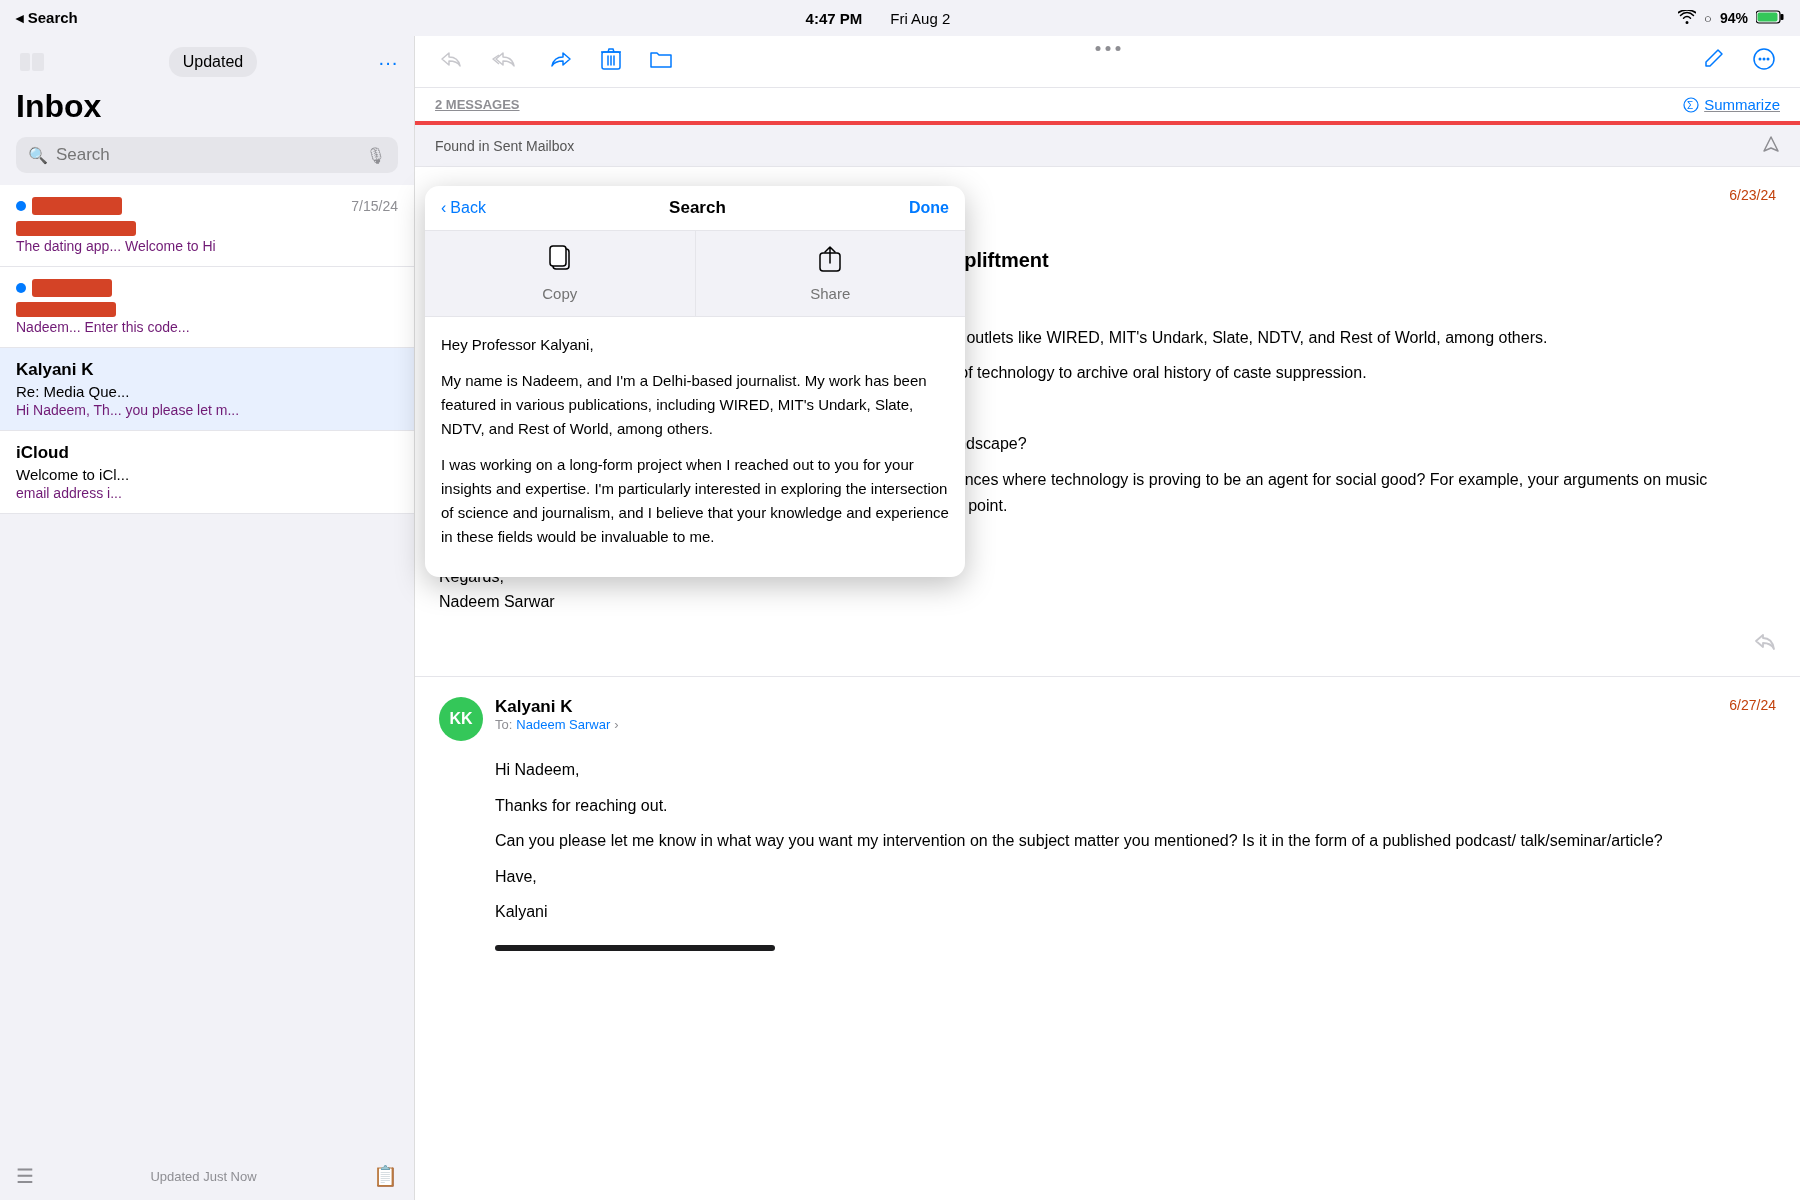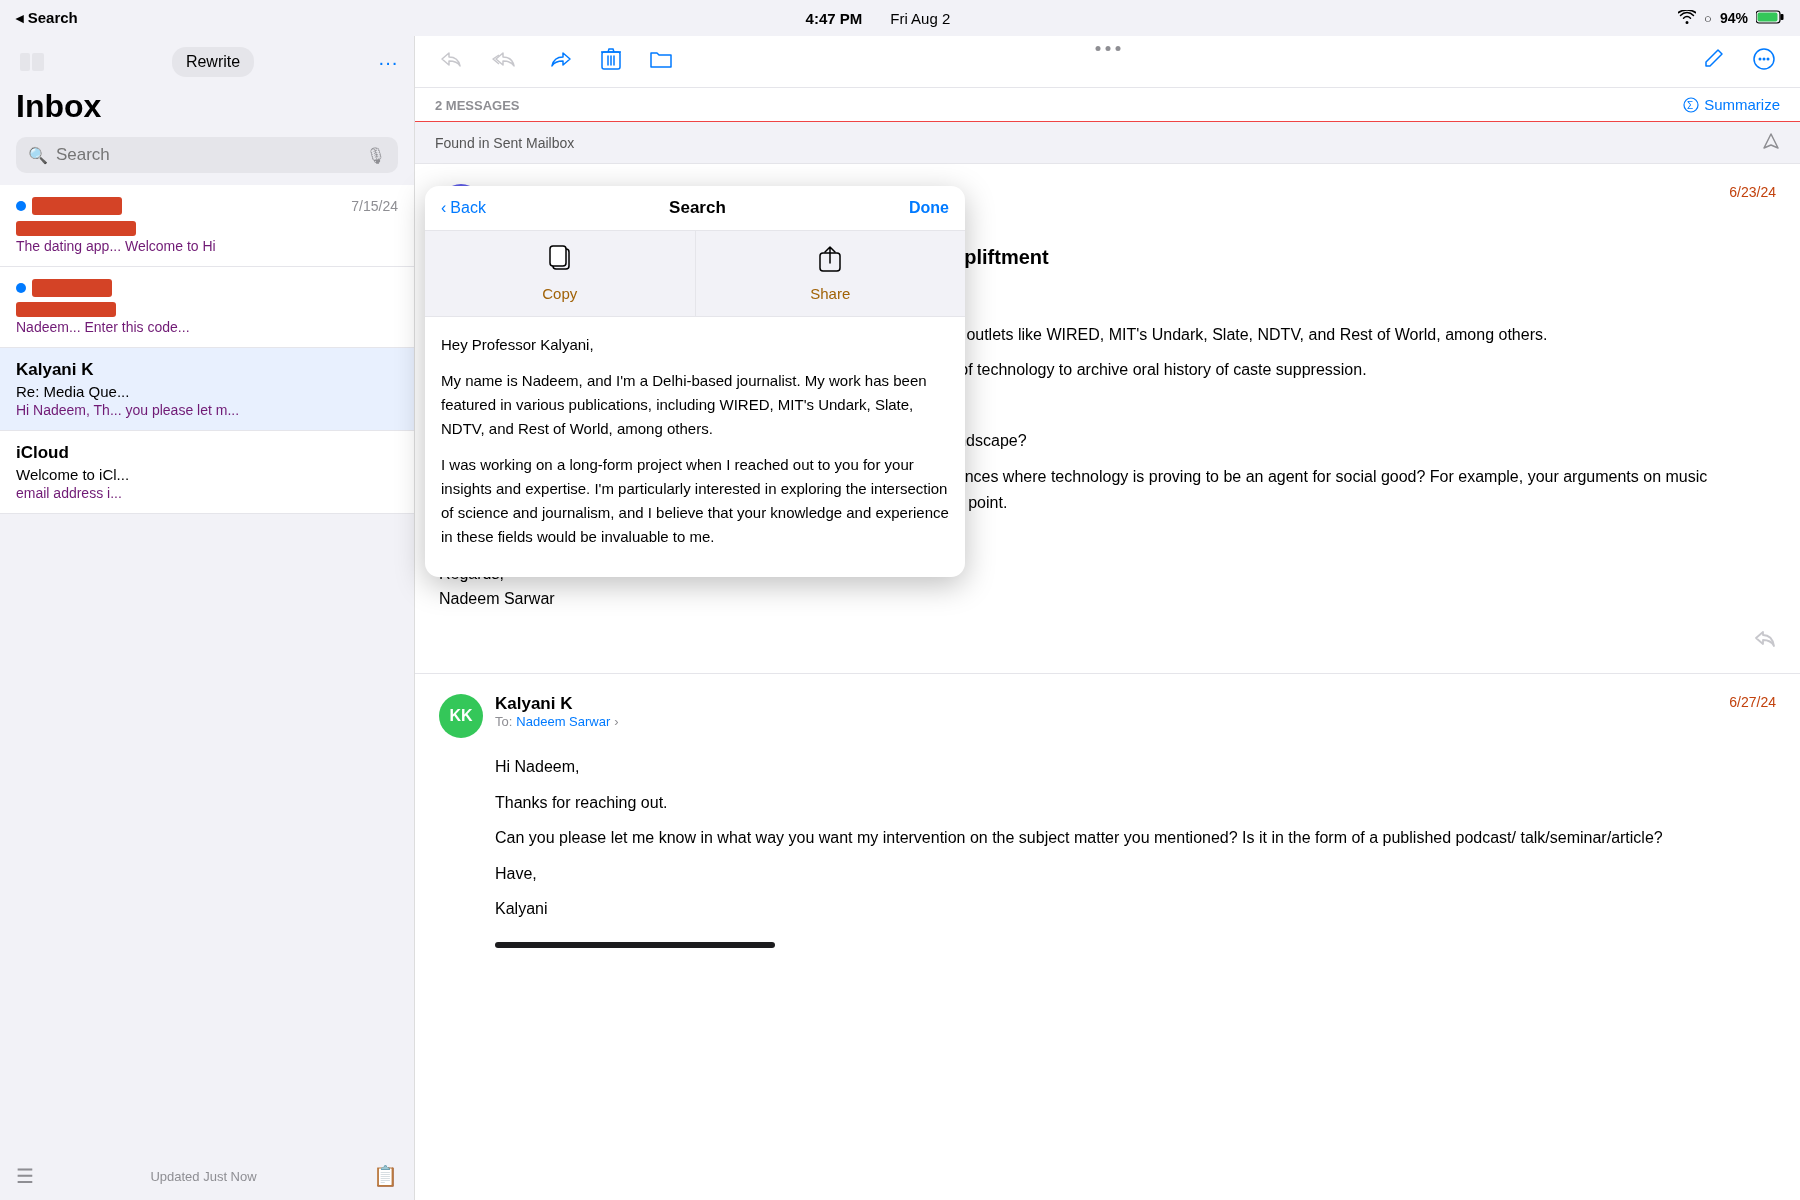--- a/index.html
+++ b/index.html
@@ -206,24 +206,25 @@
     .toolbar-icon-btn.disabled {
       color: #c7c7cc;
     }
 
     .messages-count-bar {
       padding: 8px 20px;
       font-size: 13px;
       color: #8e8e93;
       text-transform: uppercase;
       font-weight: 600;
-      border-bottom: 1px solid #ef4444;
-      display: flex;
-      align-items: flex-end;
+      border-bottom: 4px solid #ef4444;
+      display: flex;
+      align-items: center;
       justify-content: space-between;
+      text-decoration: underline;
     }
 
     .found-in-bar {
       background: #f2f2f7;
       padding: 10px 20px;
       font-size: 14px;
       color: #555;
       display: flex;
       align-items: center;
       justify-content: space-between;
@@ -374,21 +375,21 @@
       display: flex;
       flex-direction: column;
       align-items: center;
       justify-content: center;
       padding: 14px;
       gap: 6px;
       background: #f2f2f7;
       border: none;
       cursor: pointer;
       font-size: 15px;
-      color: #a16207;
+      color: #737373;
       border-right: 1px solid #e5e5ea;
     }
     .rewrite-action-btn:last-child { border-right: none; }
     .rewrite-action-icon {
       font-size: 22px;
       color: #000;
     }
 
     .rewrite-content {
       padding: 16px;
@@ -481,21 +482,21 @@
 <div class="main-layout">
 
   <div class="sidebar">
     <div class="sidebar-toolbar">
       <button class="sidebar-icon-btn">
         <svg width="24" height="18" viewBox="0 0 24 18" fill="none">
           <rect x="0" y="0" width="10" height="18" rx="2" fill="#e5e5ea"></rect>
           <rect x="12" y="0" width="12" height="18" rx="2" fill="#e5e5ea"></rect>
         </svg>
       </button>
-      <button class="select-btn">Rewrite</button>
+      <button class="select-btn">Updated</button>
       <button class="more-btn">···</button>
     </div>
 
     <div class="sidebar-title">Inbox</div>
 
     <div class="search-bar">
       <span style="color:#8e8e93; font-size:16px;">🔍</span>
       <input type="text" placeholder="Search" style="">
       <span style="color:#8e8e93; font-size:16px;">🎙</span>
     </div>

